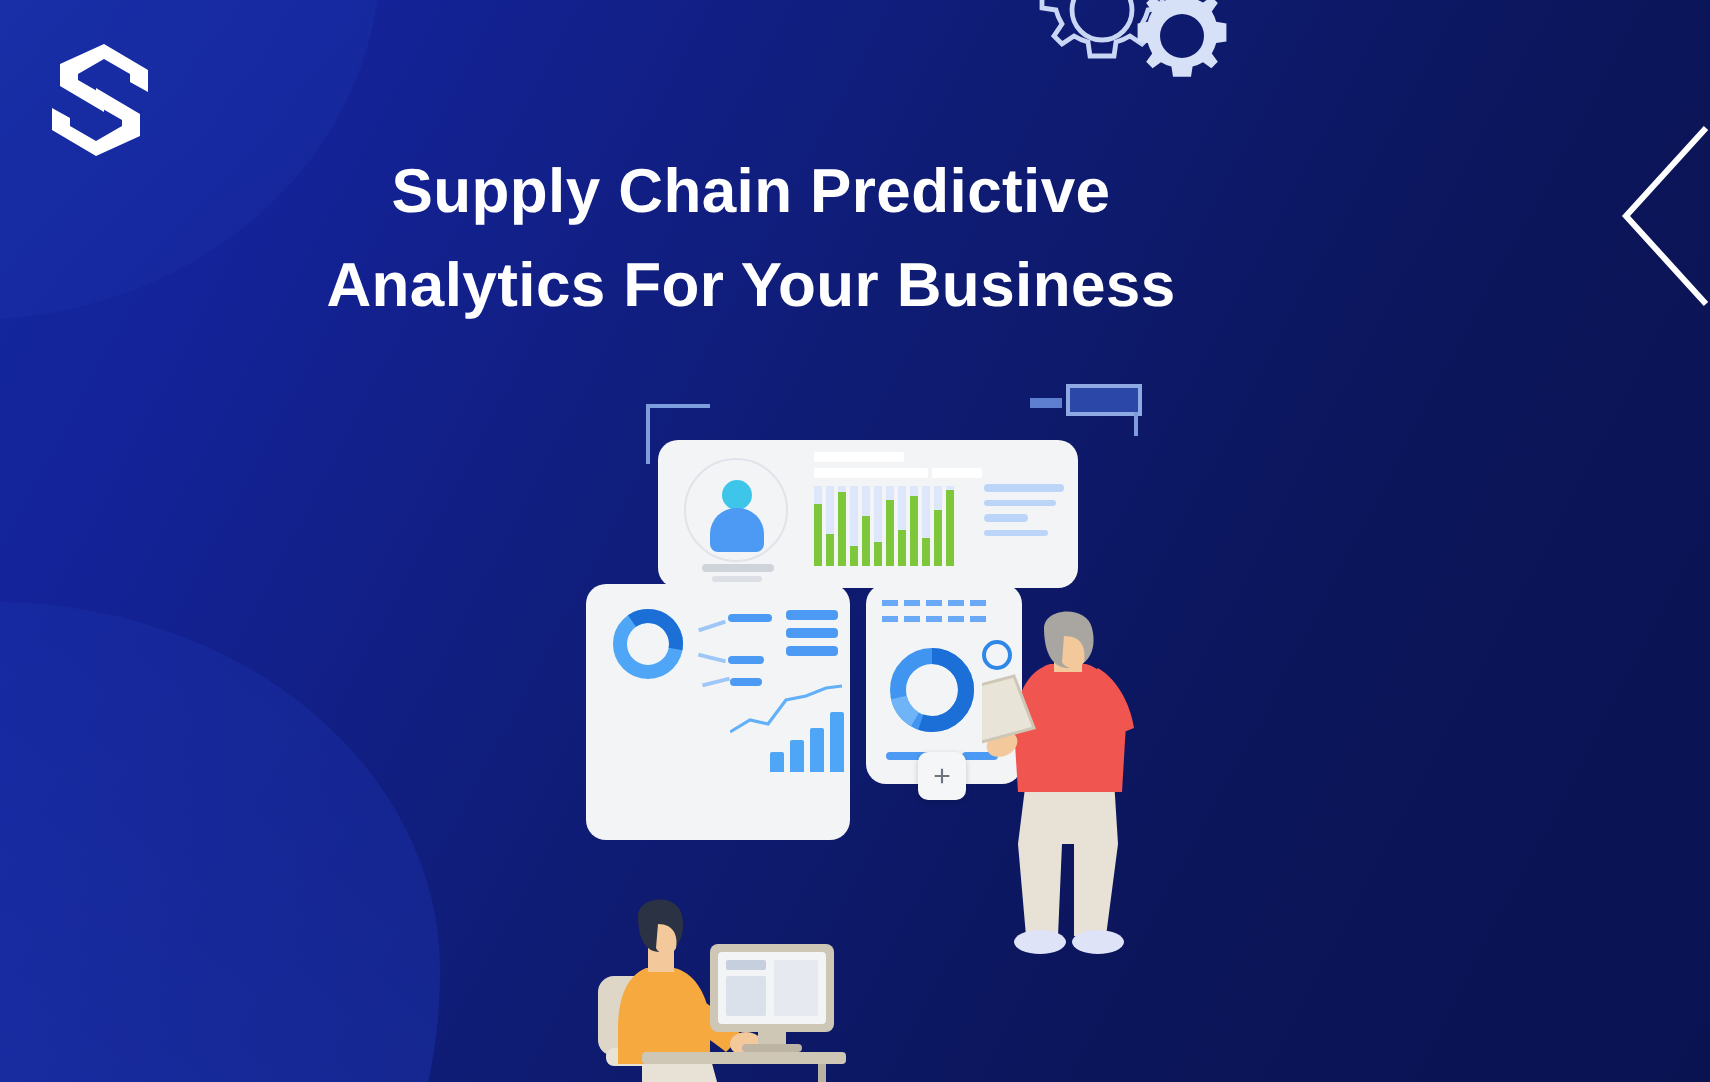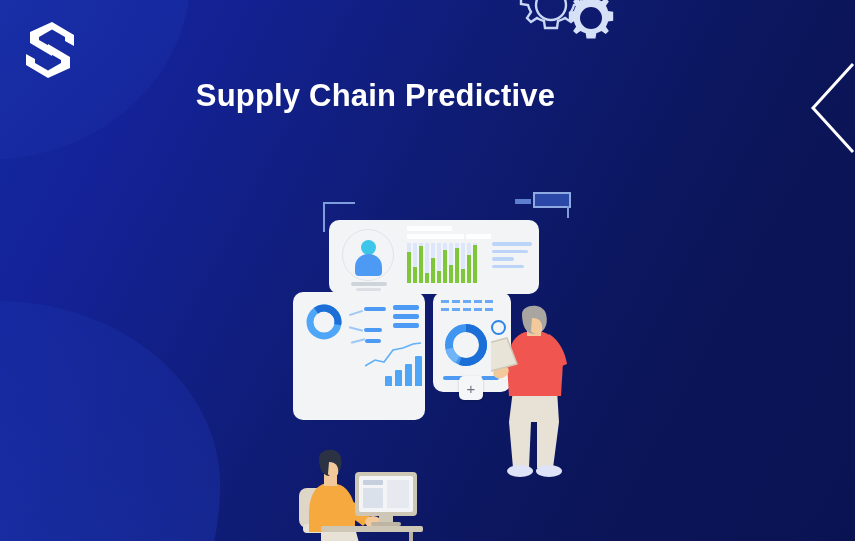--- a/index.html
+++ b/index.html
@@ -170,20 +170,21 @@
       <path fill="#d6e0f7" fill-rule="evenodd" d="M26 2 l4.5 0 .8 5.1 a20 20 0 0 1 5.2 2.2 l4.2-3 3.2 3.2 -3 4.2 a20 20 0 0 1 2.2 5.2 l5.1 .8 0 4.5 0 4.5 -5.1 .8 a20 20 0 0 1 -2.2 5.2 l3 4.2 -3.2 3.2 -4.2-3 a20 20 0 0 1 -5.2 2.2 l-.8 5.1 -4.5 0 -4.5 0 -.8-5.1 a20 20 0 0 1 -5.2-2.2 l-4.2 3 -3.2-3.2 3-4.2 a20 20 0 0 1 -2.2-5.2 l-5.1-.8 0-4.5 0-4.5 5.1-.8 a20 20 0 0 1 2.2-5.2 l-3-4.2 3.2-3.2 4.2 3 a20 20 0 0 1 5.2-2.2 l.8-5.1 4.5 0 z M26 15 a11 11 0 1 0 0 22 a11 11 0 0 0 0-22 z"></path>
     </svg>
   </div>
 
   <svg class="chevron-right-edge" width="46" height="92" viewBox="0 0 46 92">
     <polyline points="44,2 4,46 44,90" fill="none" stroke="#ffffff" stroke-width="3"></polyline>
   </svg>
 
   <h1 class="headline">
     <span class="ln">Supply Chain Predictive</span>
+    <span class="ln">Analytics For Your Business</span>
   </h1>
 
   <div class="illustration">
 
     <div class="corner-bracket"></div>
     <div class="tag-mark">
       <div class="tag-dash"></div>
       <div class="tag-box"></div>
       <div class="tag-stem"></div>
     </div>

